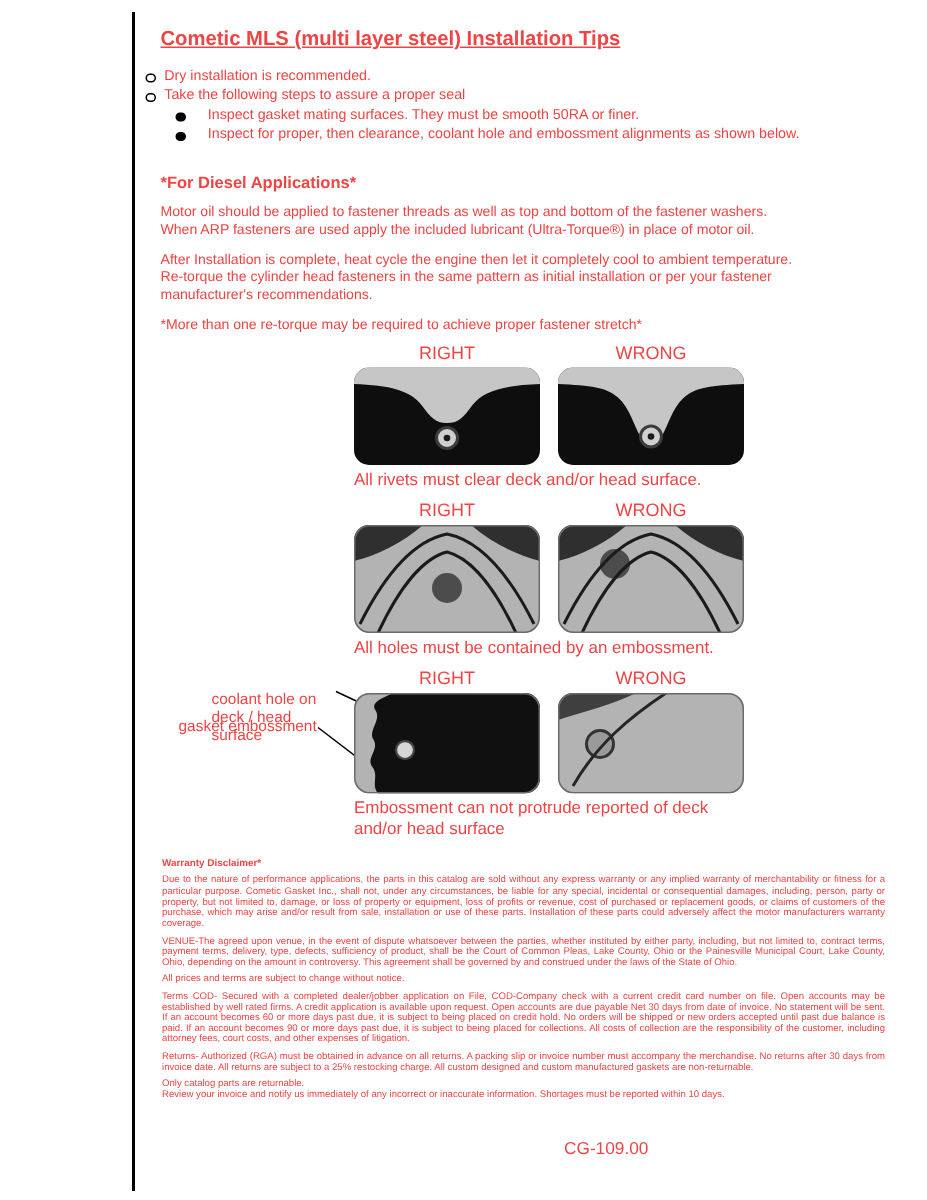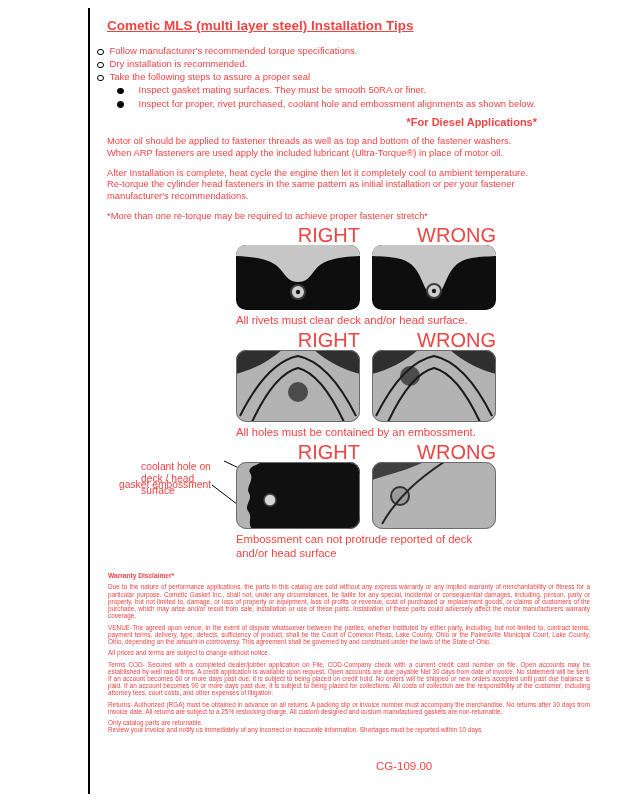--- a/index.html
+++ b/index.html
@@ -14,28 +14,28 @@
     font-size:13.5px; font-weight:bold; text-decoration:underline; white-space:nowrap;
   }
 
   .bullets { position:absolute; left:97px; top:45px; width:445px; font-size:9.5px; line-height:1.28; }
   .brow { display:flex; gap:6px; margin-bottom:1px; }
   .brow.l2 { margin-left:20px;gap:15px; }
   .bm { flex:0 0 auto; width:4.5px; height:4.5px; border:1px solid #000; border-radius:50%; margin-top:3.5px; }
   .brow.l2 .bm { background:#000; }
 
   .diesel { position:absolute; left:107px; top:116px; width:430px; font-size:9.4px; line-height:1.26; }
-  .diesel .dh { font-size:11px; font-weight:bold; margin-bottom:5px;text-align:right; }
+  .diesel .dh { font-size:11px; font-weight:bold; margin-bottom:5px; }
   .diesel p { margin:0 0 8px 0; }
 
   .figures { position:absolute; left:236px; top:228px; width:262px; }
   .figure { position:relative; margin-top:6px; }
   .figure:first-child { margin-top:0; }
   .fig-headers { display:flex; gap:12px; margin-bottom:2px; }
-  .fig-headers span { width:124px; text-align:right; font-size:20px; line-height:15px; }
+  .fig-headers span { width:124px; text-align:center; font-size:12px; line-height:15px; }
   .fig-panels { display:flex; gap:12px; }
   .fig-panels svg { display:block; }
   .fig-caption { font-size:11.3px; line-height:14px; margin-top:3px; width:262px; }
 
   .callout { position:absolute; font-size:10.3px; line-height:12px; }
   .callout.c1 { left:-95px; top:128px; width:84px; }
   .callout.c2 { left:-117px; top:146px; width:100px; white-space:nowrap; }
   .callout-lines { position:absolute; left:-116px; top:106px; pointer-events:none; }
 
   .legal { position:absolute; left:108px; top:572px; width:482px; font-size:6.4px; line-height:1.13; text-align:justify; }
@@ -49,37 +49,33 @@
 <body>
 
 <div class="page">
   <div class="vrule"></div>
 
   <div class="title">Cometic MLS (multi layer steel) Installation Tips</div>
 
   <div class="bullets">
     <div class="brow">
         <span class="bm"></span>
-        <span>Follow manufacturer's recommended torque specifications.</span>
+        <span>Dry installation is recommended.</span>
       </div>
     <div class="brow">
         <span class="bm"></span>
-        <span>Dry installation is recommended.</span>
-      </div>
-    <div class="brow">
-        <span class="bm"></span>
         <span>Take the following steps to assure a proper seal</span>
       </div>
     <div class="brow l2">
         <span class="bm"></span>
         <span>Inspect gasket mating surfaces.  They must be smooth 50RA or finer.</span>
       </div>
     <div class="brow l2">
         <span class="bm"></span>
-        <span>Inspect for proper, rivet purchased, coolant hole and embossment alignments as shown below.</span>
+        <span>Inspect for proper, then clearance, coolant hole and embossment alignments as shown below.</span>
       </div>
   </div>
 
   <div class="diesel">
     <div class="dh">*For Diesel Applications*</div>
     <p>Motor oil should be applied to fastener threads as well as top and bottom of the fastener washers. When ARP fasteners are used apply the included lubricant (Ultra-Torque®) in place of motor oil.</p>
     <p>After Installation is complete, heat cycle the engine then let it completely cool to ambient temperature. Re-torque the cylinder head fasteners in the same pattern as initial installation or per your fastener manufacturer's recommendations.</p>
     <p>*More than one re-torque may be required to achieve proper fastener stretch*</p>
   </div>
 

